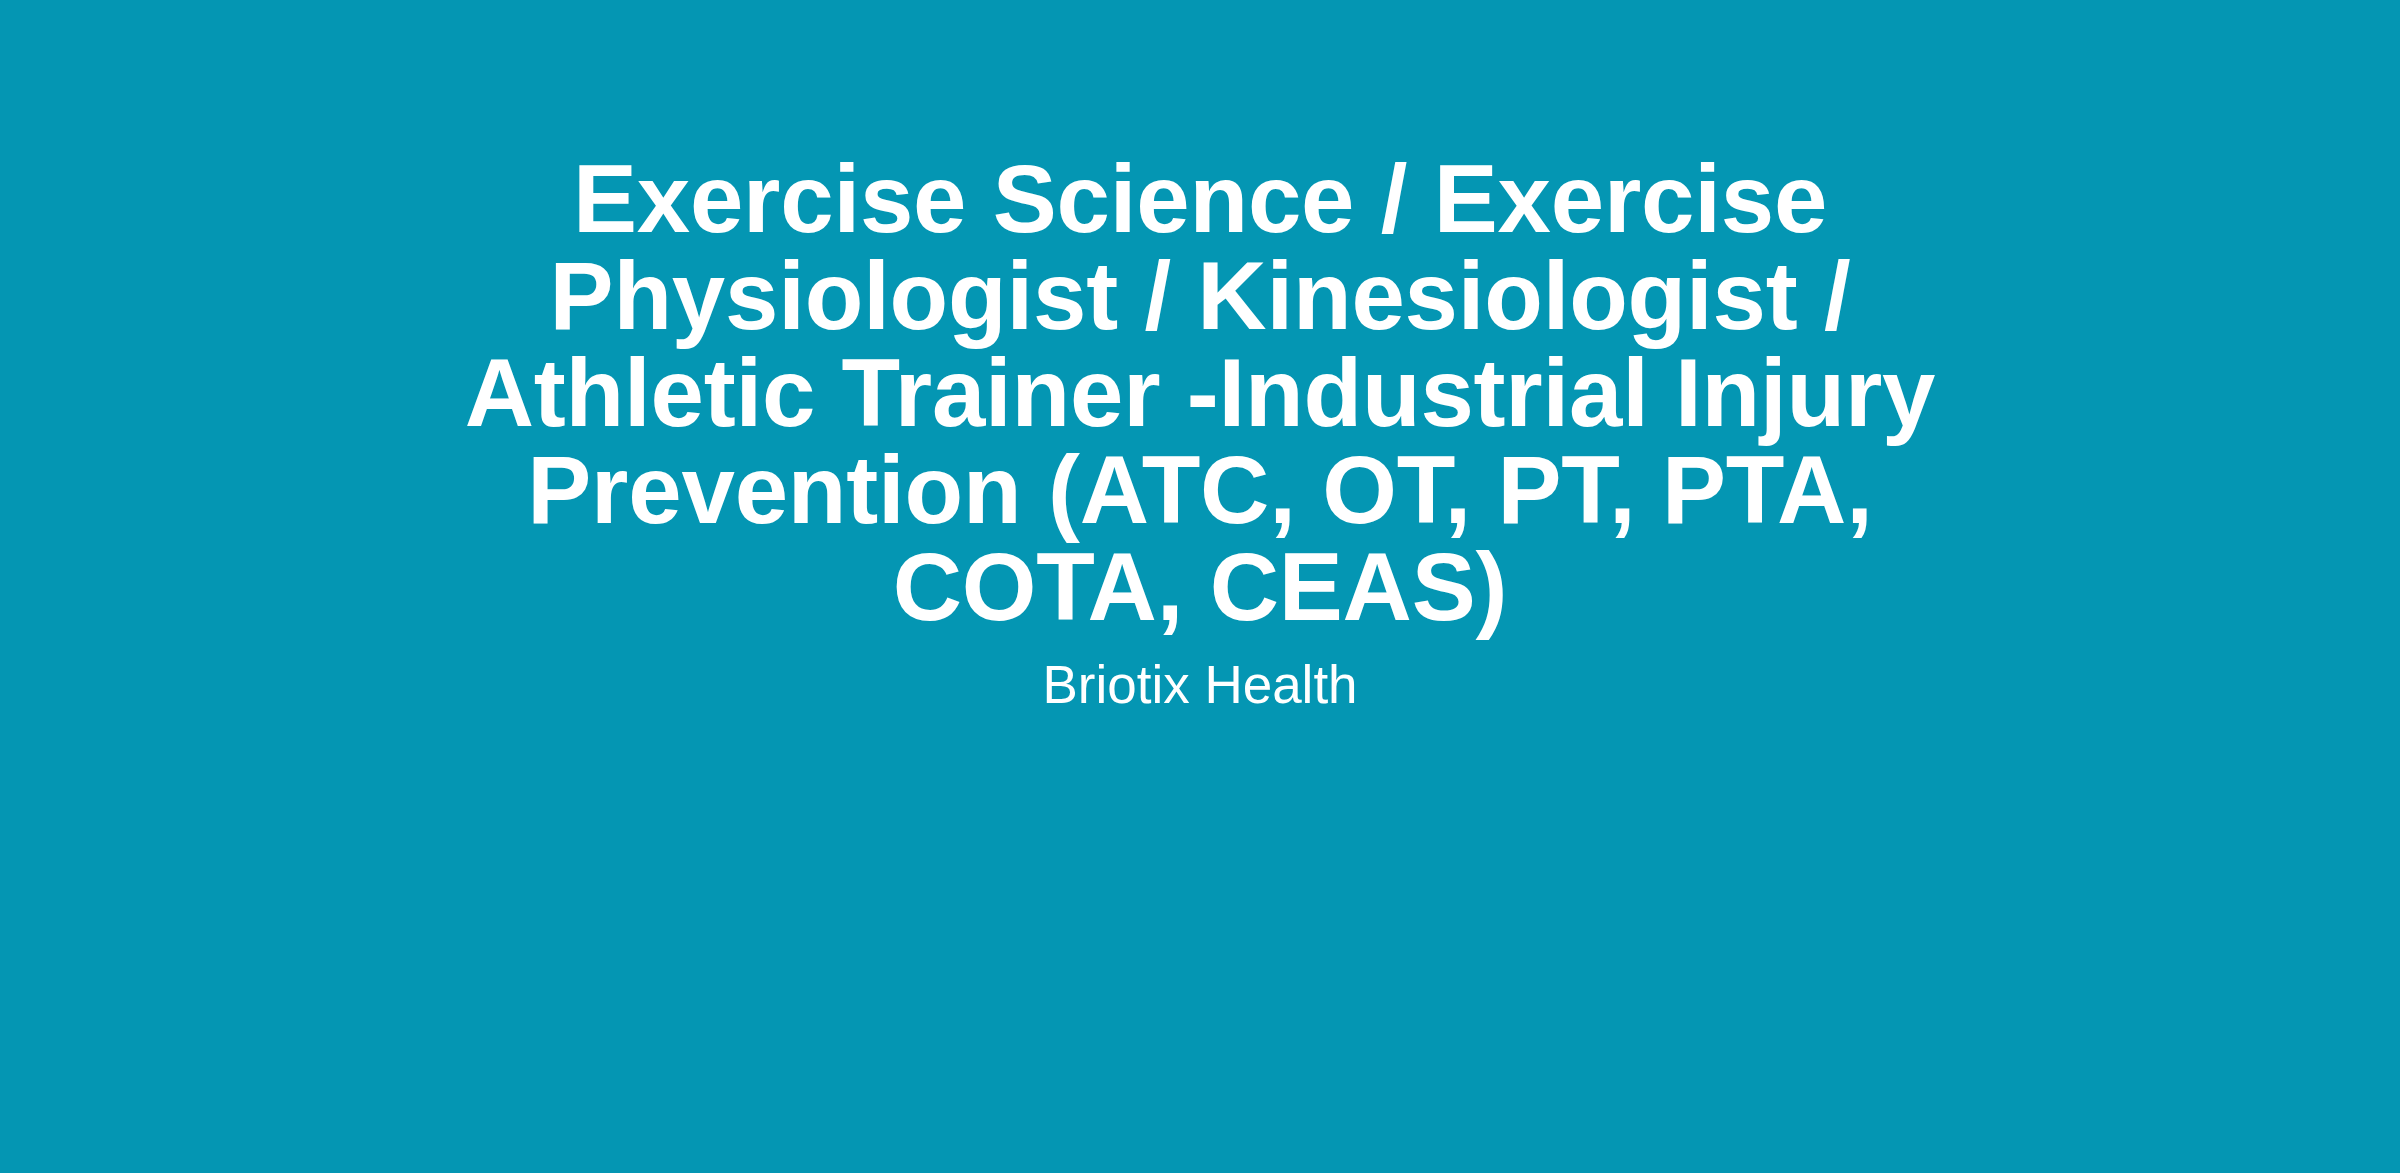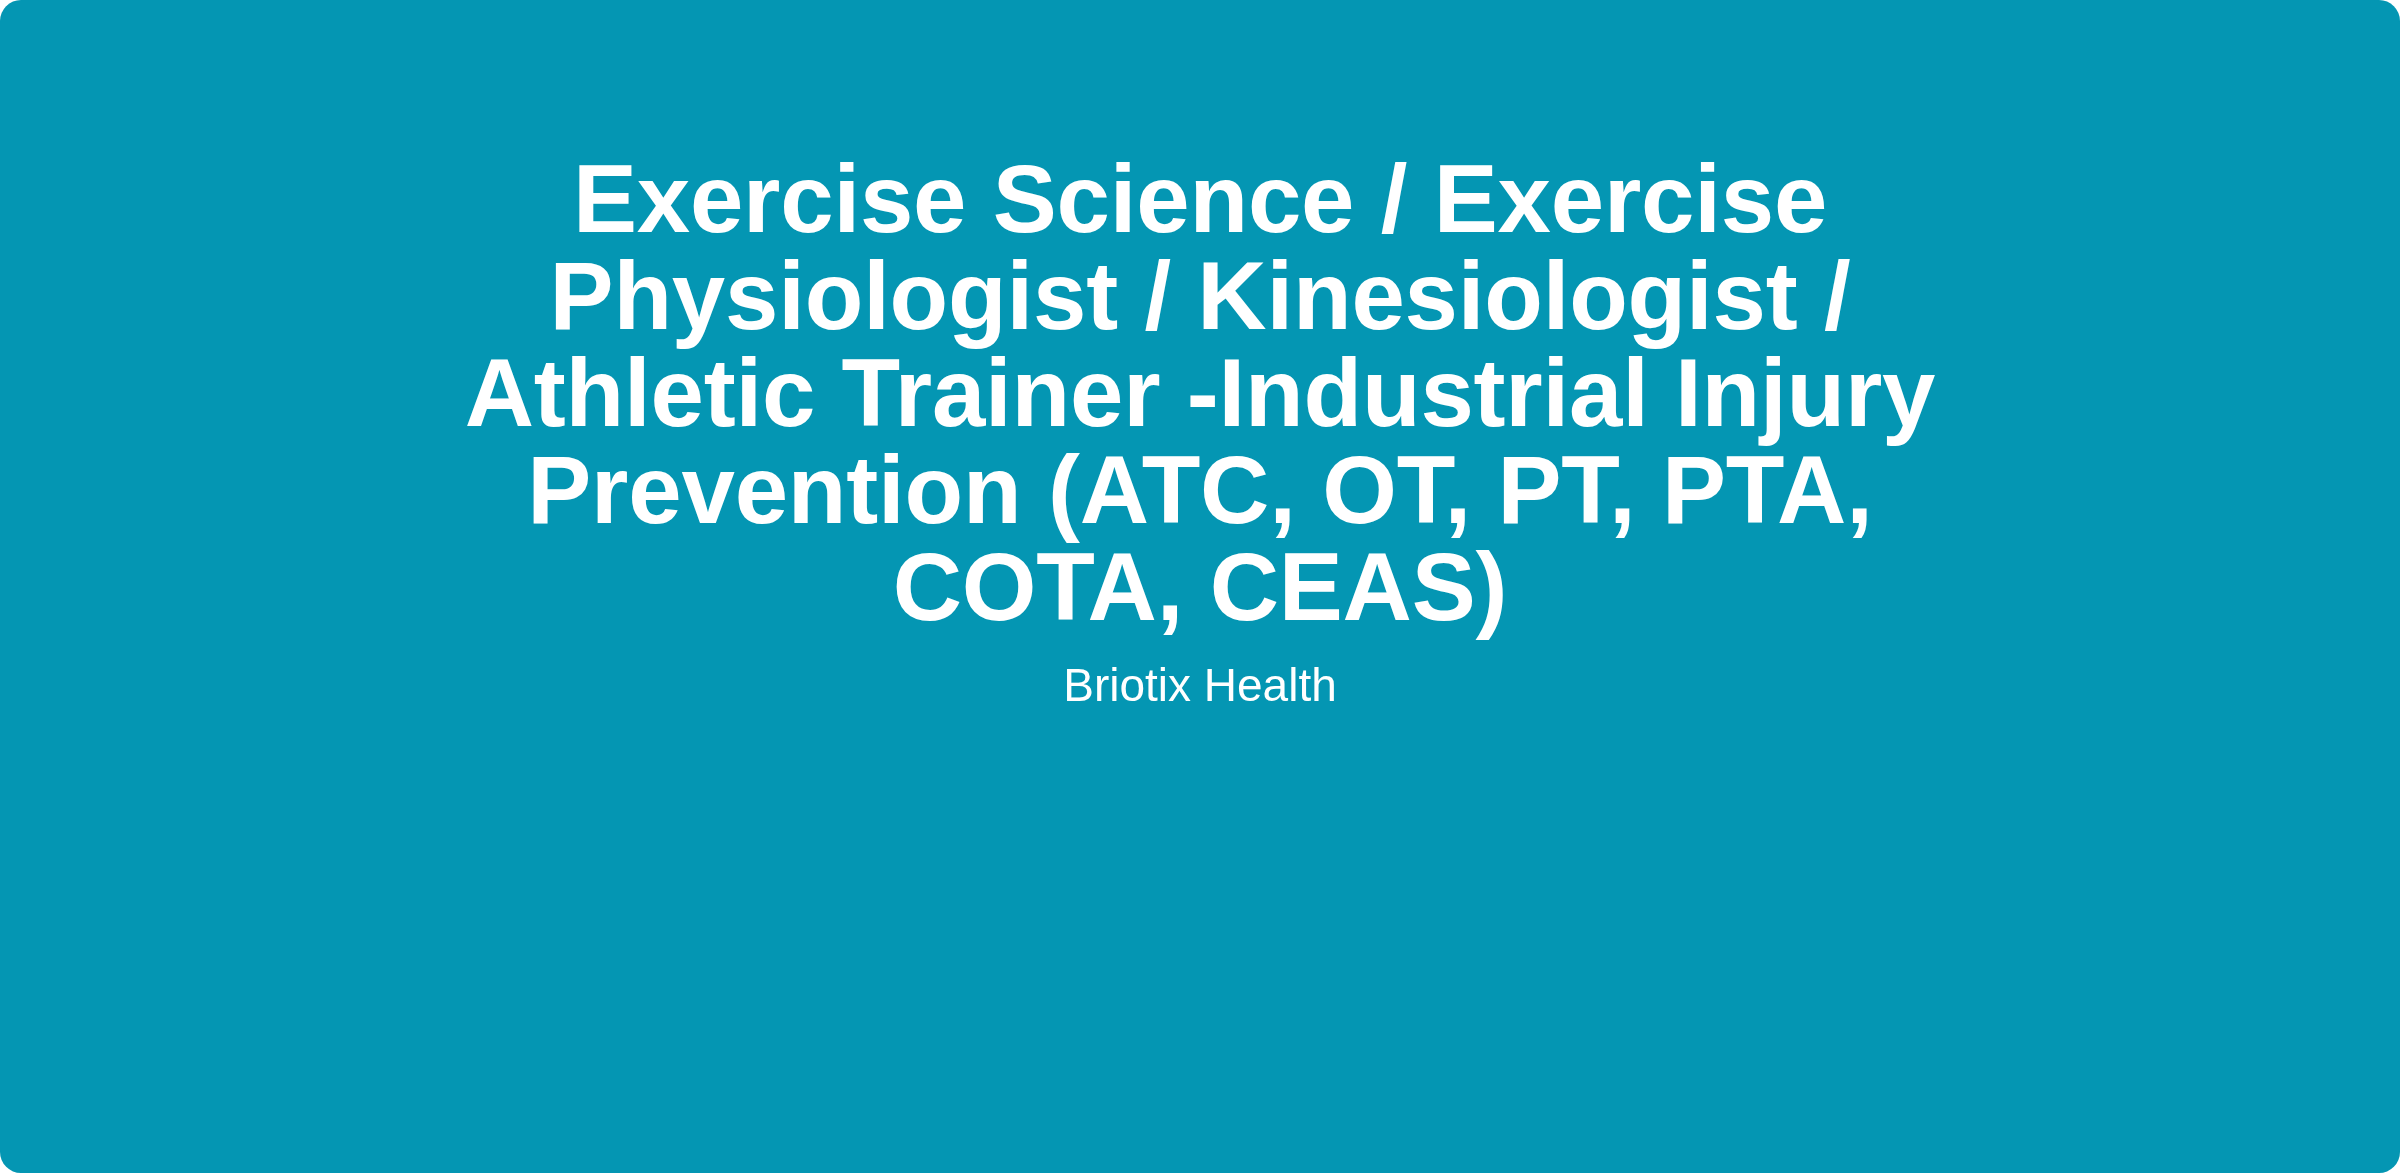--- a/index.html
+++ b/index.html
@@ -45,29 +45,29 @@
     color: #ffffff;
     text-align: center;
     word-wrap: break-word;
     -webkit-font-smoothing: antialiased;
   }
 
   .job-company {
     margin: 0;
     margin-top: 16px;
     font-family: "Liberation Sans", sans-serif;
-    font-size: 46px;
+    font-size: 53px;
     font-weight: normal;
     line-height: 68px;
     color: #ffffff;
     text-align: left;
     -webkit-font-smoothing: antialiased;
   }
 </style>
 </head>
 <body>
 
-<div class="job-card" style="background: rgb(4, 150, 179); color: rgb(255, 255, 255); border-radius: 21px;">
+<div class="job-card" style="background: rgb(4, 150, 179); color: rgb(255, 255, 255);">
   <div class="job-card__inner">
     <h1 class="job-title">Exercise Science / Exercise Physiologist / Kinesiologist / Athletic Trainer -Industrial Injury Prevention (ATC, OT, PT, PTA, COTA, CEAS)</h1>
     <div class="job-company">Briotix Health</div>
   </div>
 </div>
 
 </body></html>

